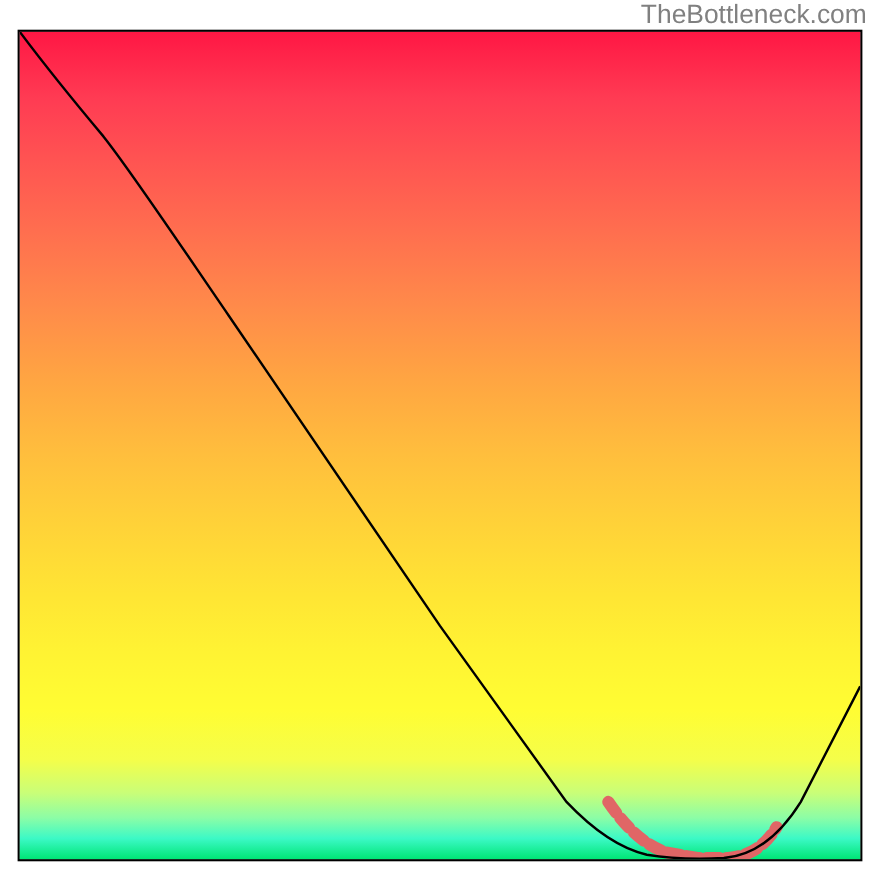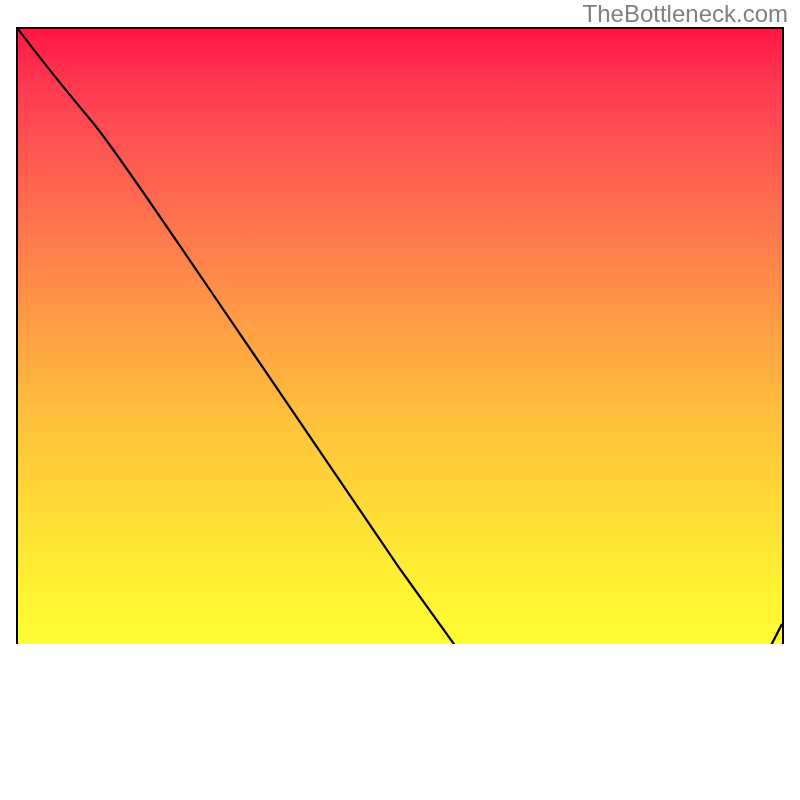--- a/index.html
+++ b/index.html
@@ -1,16 +1,16 @@
 <!DOCTYPE html>
 <html><head>
 <meta charset="utf-8">
 <style>
   body{margin:0;padding:0;background:#fff;font-family:Arial,Helvetica,sans-serif}
-  .wrap{width:800px;height:644px;position:relative;overflow:hidden}
+  .wrap{width:800px;height:800px;position:relative;overflow:hidden}
   .attrib{position:absolute;top:0;right:12px;font-size:24px;color:#808080;font-weight:400}
   .plot{position:absolute;left:16px;top:27px;width:768px;height:756px;border:2px solid #000;box-sizing:border-box}
   
   .grad{position:absolute;inset:0;background:linear-gradient(to bottom,
     #ff1744 0%,
     #ff3b53 8%,
     #ff5252 15%,
     #ff6e4f 24%,
     #ff8a4a 33%,
     #ffa542 42%,

